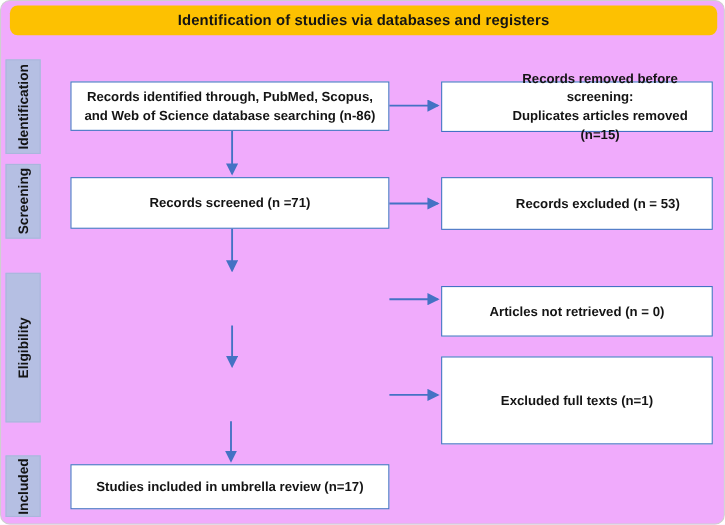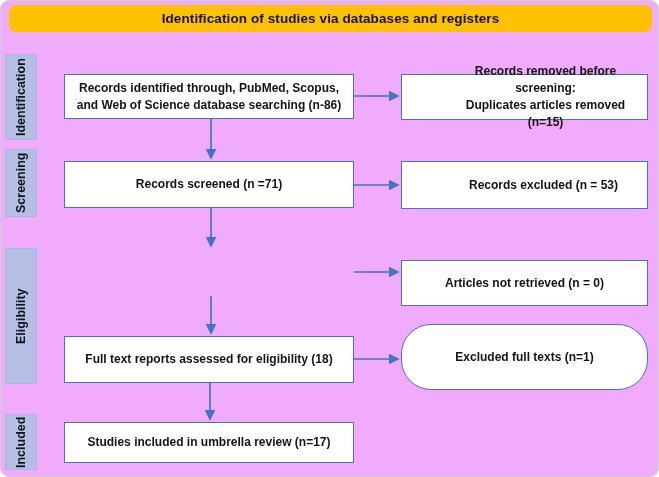--- a/index.html
+++ b/index.html
@@ -70,21 +70,21 @@
   .col-left  { left: 63px;  width: 290px; }
   .col-right { left: 400px; width: 247px; }
 
   .box-records-identified     { top: 73px;  height: 45px; }
   .box-records-removed        { top: 73px;  height: 46px; padding-left: 48px; }
   .box-records-screened       { top: 160px; height: 47px; text-align: right; }
   .box-records-excluded       { top: 160px; height: 48px; padding-left: 44px; }
   .box-reports-sought         { top: 248px; height: 47px; }
   .box-articles-not-retrieved { top: 248px; height: 46px; margin-top: 11px; }
   .box-fulltext-assessed      { top: 335px; height: 47px; }
-  .box-excluded-fulltexts     { top: 323px; height: 66px; border-radius: 30px; }
+  .box-excluded-fulltexts     { top: 323px; height: 80px; }
   .box-studies-included       { top: 421px; height: 41px; text-align: right; }
 
   .arrow-layer {
     position: absolute;
     left: 0; top: 0;
     width: 659px; height: 477px;
     pointer-events: none;
   }
 </style>
 </head>
@@ -125,23 +125,20 @@
 
   <div class="flow-box col-right box-records-excluded">
     <div>Records excluded (n = 53)</div>
   </div>
 
 
   <div class="flow-box col-right box-articles-not-retrieved">
     <div>Articles not retrieved (n = 0)</div>
   </div>
 
-  <div class="flow-box col-left box-fulltext-assessed">
-    <div>Full text reports assessed for eligibility (18)</div>
-  </div>
 
   <div class="flow-box col-right box-excluded-fulltexts">
     <div>Excluded full texts (n=1)</div>
   </div>
 
   <div class="flow-box col-left box-studies-included">
     <div>Studies included in umbrella review (n=17)</div>
   </div>
 
   <svg class="arrow-layer" width="659" height="477" viewBox="0 0 659 477" xmlns="http://www.w3.org/2000/svg">

